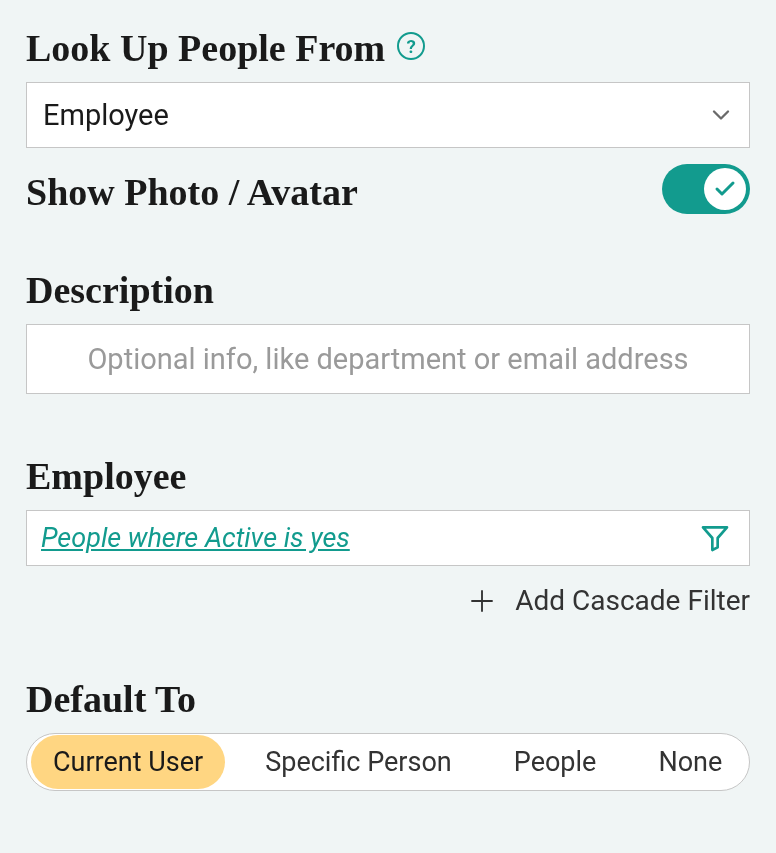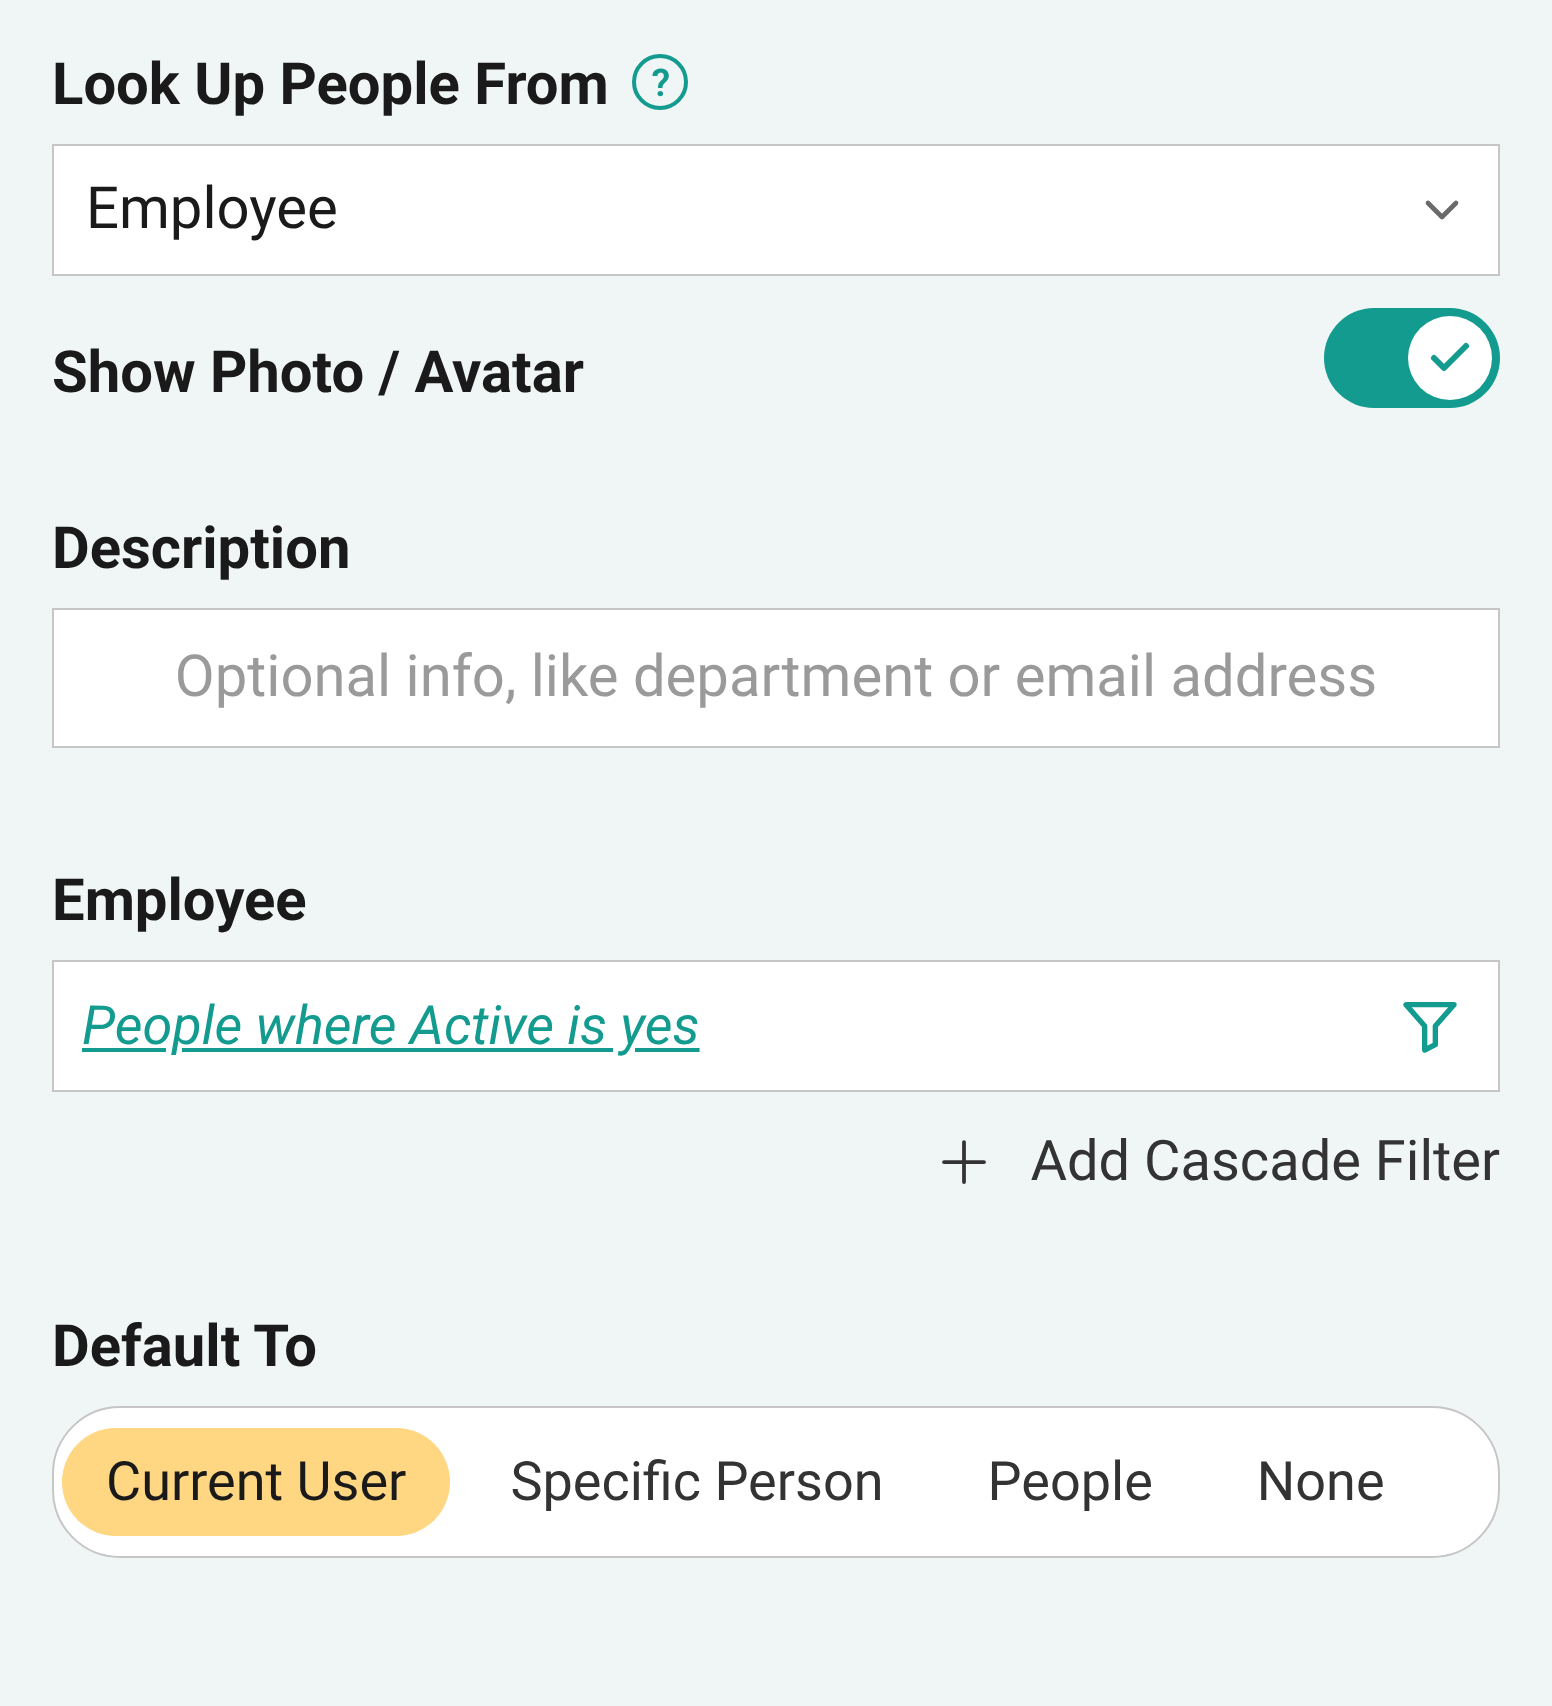--- a/index.html
+++ b/index.html
@@ -11,23 +11,24 @@
     width: 776px;
     padding: 26px;
   }
   .label-row {
     display: flex;
     align-items: center;
     gap: 12px;
     margin-bottom: 12px;
   }
   .label {
-    font-size: 29px;
+    font-size: 38px;
     font-weight: 700;
     color: #1a1a1a;
+    font-family: Liberation Serif, serif;
   }
   .help-icon {
     width: 28px;
     height: 28px;
     border: 2.5px solid #129b8e;
     border-radius: 50%;
     display: inline-flex;
     align-items: center;
     justify-content: center;
     color: #129b8e;
@@ -93,21 +94,21 @@
     outline: none;
     overflow: hidden;
     text-align: center;
   }
   .text-input::placeholder {
     color: #9a9a9a;
   }
   .filter-box {
     background: #fff;
     border: 1.5px solid #c6c6c6;
-    height: 66px;
+    height: 56px;
     display: flex;
     align-items: center;
     justify-content: space-between;
     padding: 0 18px 0 14px;
   }
   .filter-link {
     font-size: 27px;
     font-style: italic;
     color: #129b8e;
     text-decoration: underline;
@@ -127,23 +128,23 @@
     color: #333;
   }
   .plus-icon svg { display:block; }
 
   .segment {
     display: flex;
     align-items: center;
     border: 1.5px solid #c6c6c6;
     border-radius: 34px;
     background: #fff;
-    height: 76px;
+    height: 58px;
     padding: 4px;
-    gap: 8px;
+    gap: 18px;
     width: 100%;
   }
   .segment-item {
     padding: 0 22px;
     height: 54px;
     display: flex;
     align-items: center;
     border-radius: 28px;
     font-size: 27px;
     color: #333;

